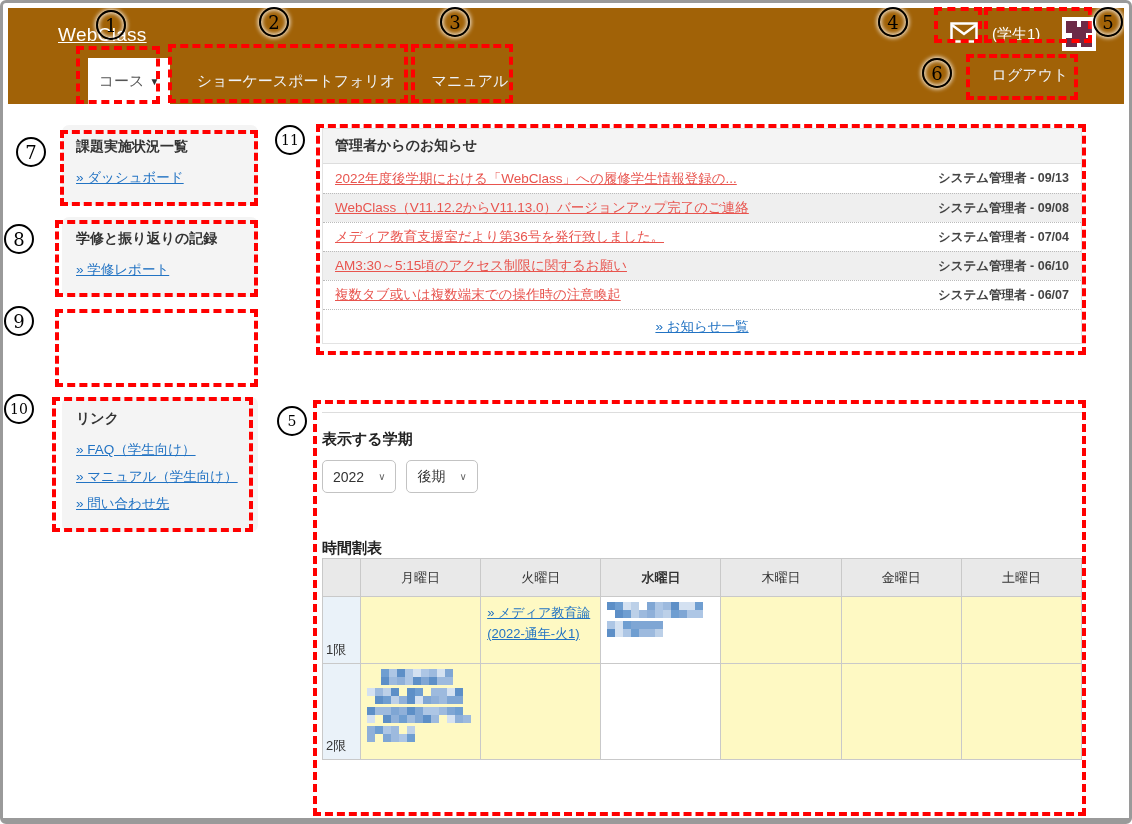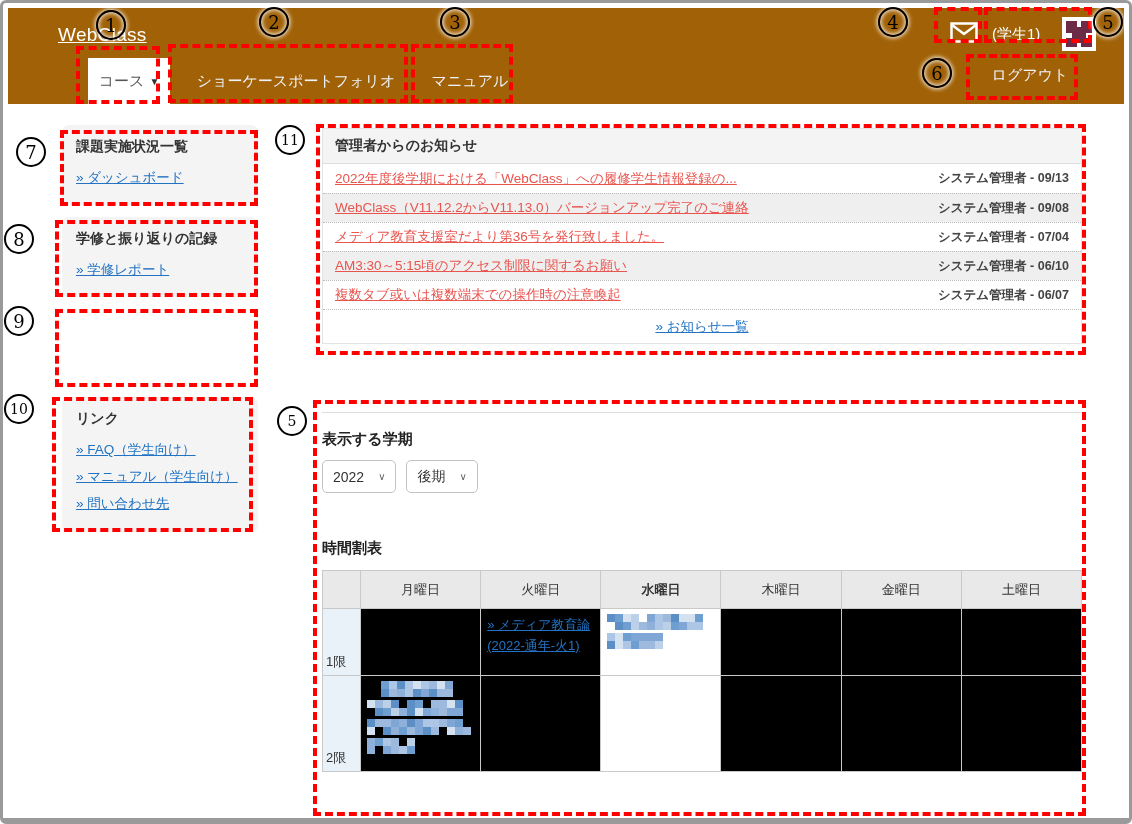--- a/index.html
+++ b/index.html
@@ -51,26 +51,26 @@
   .courses { position:absolute; left:322px; top:402px; width:760px; }
   .courses-title { font-size:17px; font-weight:bold; color:#222; }
   .courses hr { border:none; border-top:1px solid #ddd; margin-top:10px; }
   .sem-label { margin-top:17px; font-size:15px; font-weight:bold; color:#222; }
   .selects { margin-top:11px; display:flex; gap:10px; }
   .fake-select { height:33px; border:1px solid #c3c3c3; border-radius:5px; background:#fff;
                  display:flex; align-items:center; padding:0 10px; font-size:14px; color:#333;
                  cursor:pointer; }
   .fake-select .chev { margin-left:14px; font-size:10px; color:#666; }
   .tt-label { margin-top:46px; font-size:15px; font-weight:bold; color:#222; }
-  table.timetable { margin-top:12px; border-collapse:collapse; width:760px; table-layout:fixed; }
+  table.timetable { border-collapse:collapse; width:760px; table-layout:fixed; }
   .timetable th, .timetable td { border:1px solid #c9c9c9; font-size:13px; color:#333; }
   .timetable thead th { background:#e9e9e9; font-weight:normal; height:38px; text-align:center; }
   .timetable thead th.today { font-weight:bold; }
   .timetable td.period { background:#eaf2f9; vertical-align:bottom; padding:4px 3px; font-size:13px; }
-  .timetable td.slot { background:#000000; vertical-align:top; padding:5px 6px; }
+  .timetable td.slot { background:#fef9c3; vertical-align:top; padding:5px 6px; }
   .timetable td.today-col { background:#fff; }
   .course-link { font-size:13px; color:#2273c3; text-decoration:underline; cursor:pointer;
                  line-height:21px; }
   .row-p1 { height:67px; } .row-p2 { height:96px; }
 
   
   .mosaic { display:grid; gap:0; line-height:0; margin-bottom:3px; }
   .mosaic i { width:8px; height:8px; display:block; }
   .indent14 { margin-left:14px; }
 

